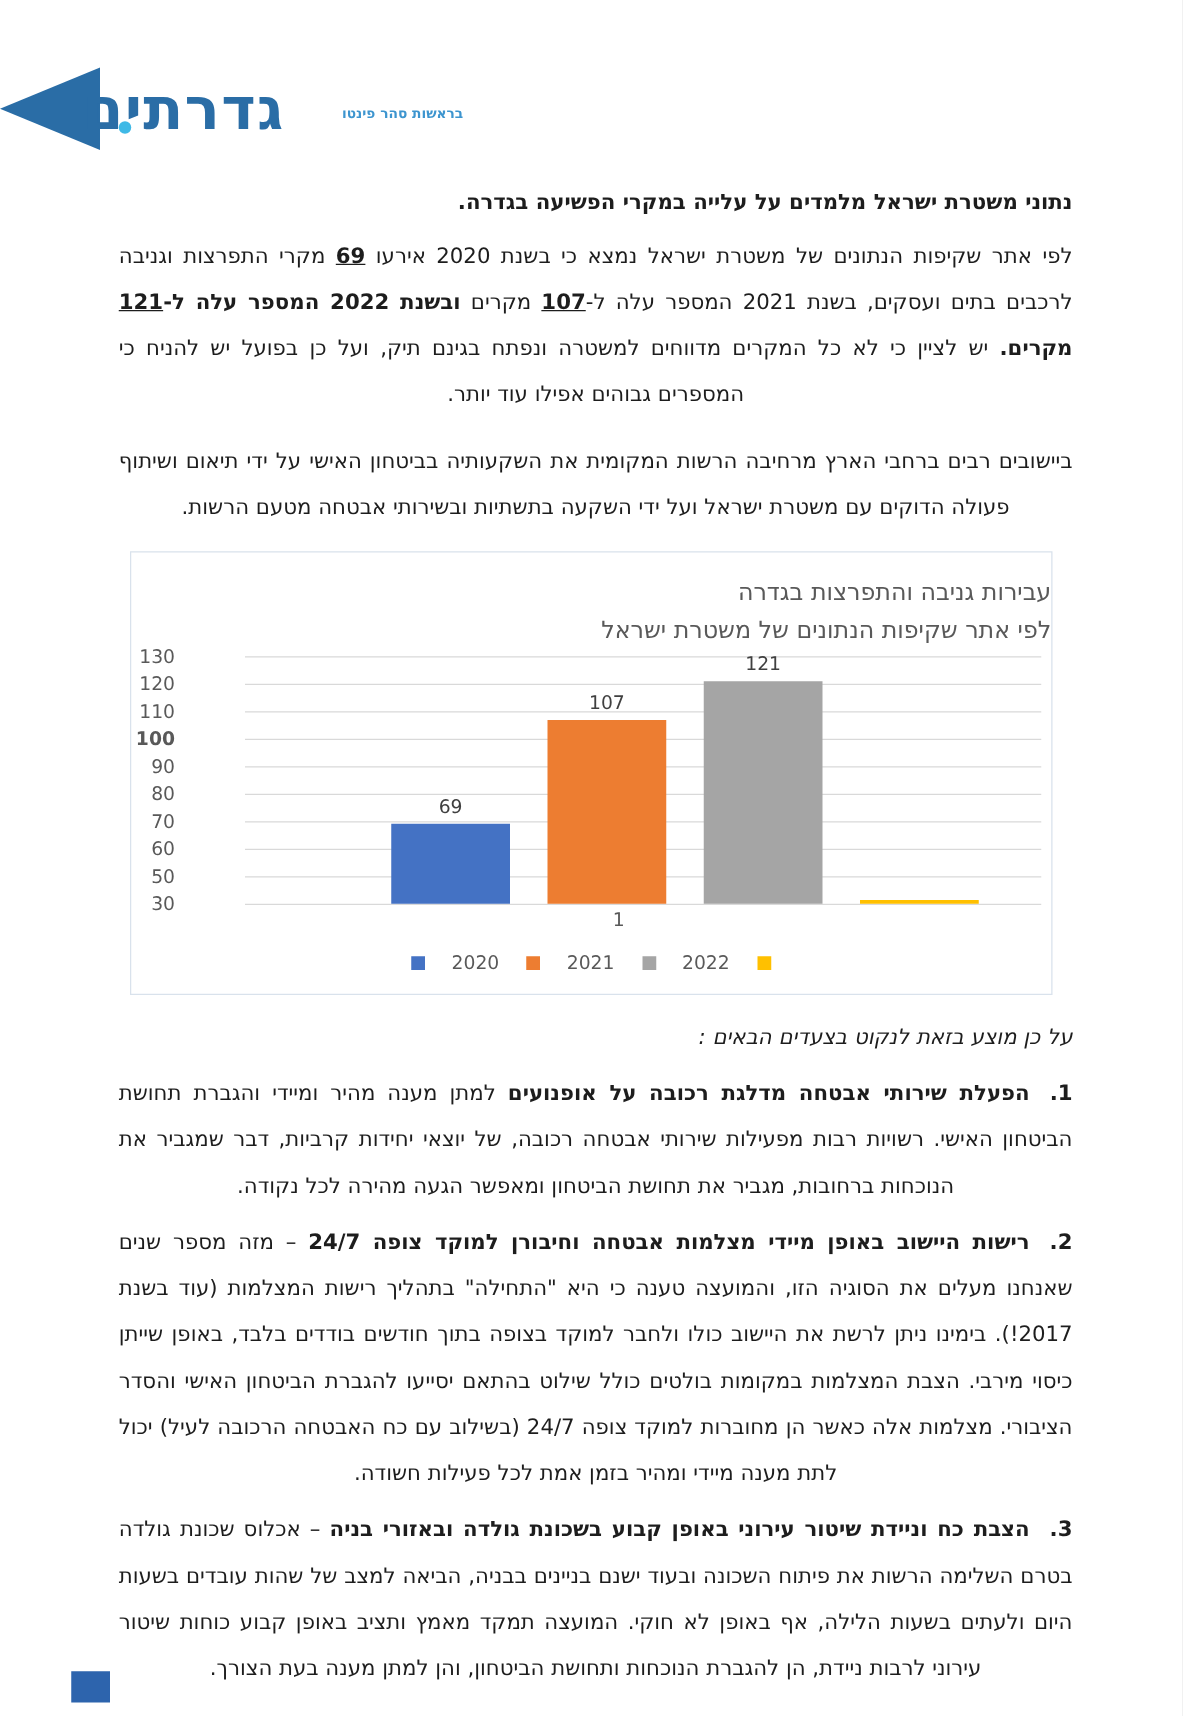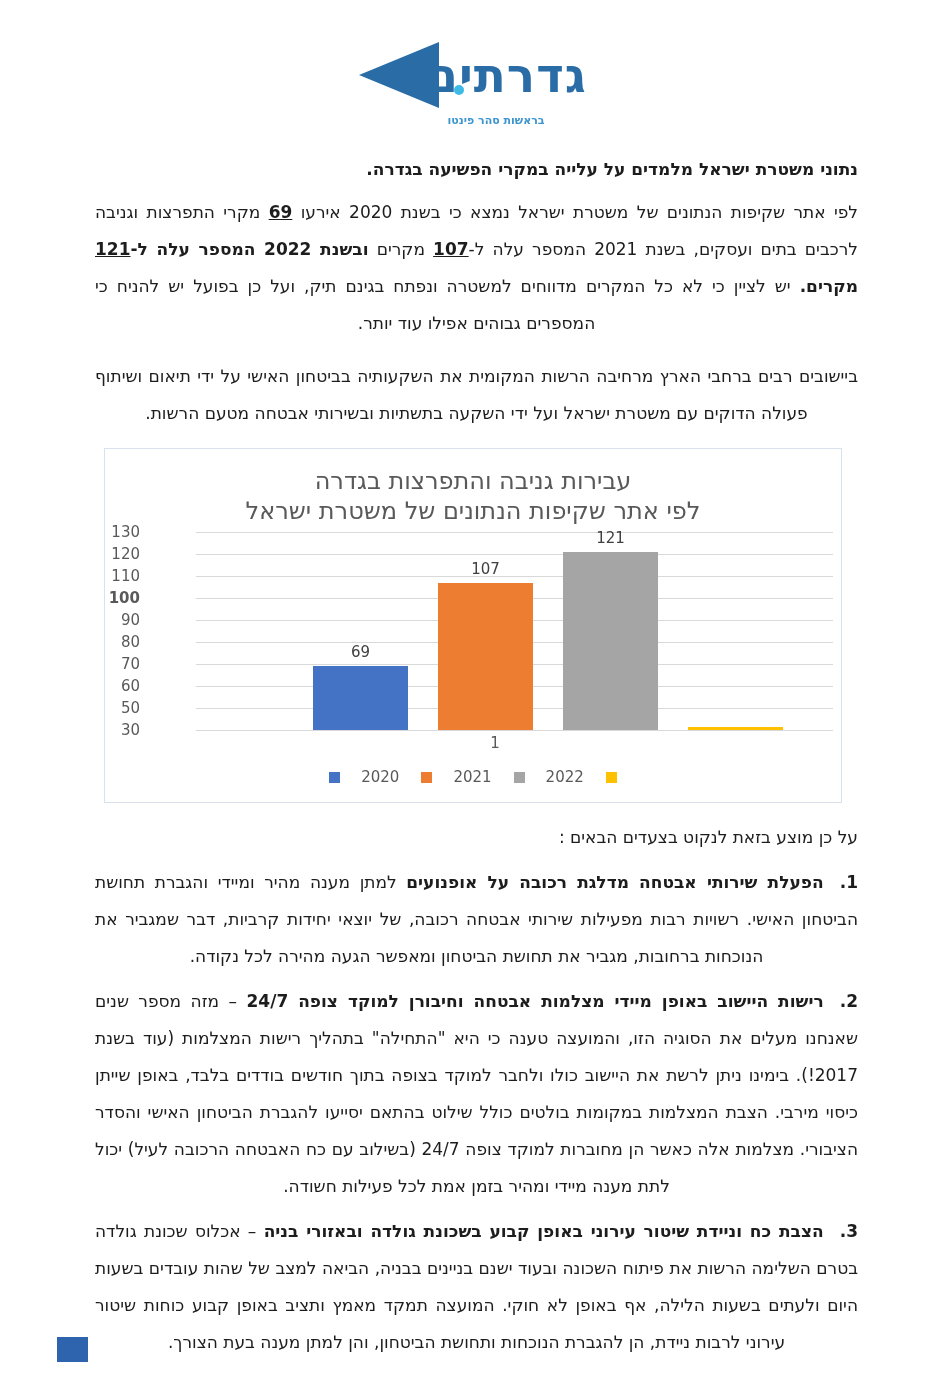--- a/index.html
+++ b/index.html
@@ -1,43 +1,43 @@
 <!DOCTYPE html>
 <html lang="he"><head>
 <meta charset="utf-8">
 <style>
   html,body{margin:0;padding:0;background:#e8e8e8;}
   .page{position:relative;width:946px;height:1373px;margin:0 auto;background:#ffffff;
         font-family:"DejaVu Sans",sans-serif;color:#1d1d1d;overflow:hidden;}
   
-  .logo{display:flex;flex-direction:column;align-items:center;padding-top:42px;}
+  .logo{display:flex;flex-direction:row;align-items:center;padding-top:54px;}
   .logo-row{display:flex;direction:ltr;align-items:center;}
   .logo-arrow{width:0;height:0;border-top:33px solid transparent;border-bottom:33px solid transparent;
               border-right:80px solid #2a6da6;margin-right:-14px;}
   .logo-brand{position:relative;font-size:47px;font-weight:bold;color:#2a6da6;line-height:1;
               letter-spacing:1px;}
   .logo-dot{position:absolute;left:18%;bottom:4px;width:10px;height:10px;border-radius:50%;
             background:#3fb9e6;}
   .logo-sub{font-size:11px;font-weight:bold;color:#3d95cf;margin-top:6px;padding-left:46px;}
   
   .content{direction:rtl;margin:0 88px 0 95px;font-size:17px;line-height:37px;}
   .headline{margin-top:24px;font-weight:bold;text-align:right;}
   .para{text-align:justify;text-align-last:center;}
   .p1{margin-top:6px;}
   .p2{margin-top:16px;}
   .bu{font-weight:bold;text-decoration:underline;}
   .b{font-weight:bold;}
-  .intro{margin-top:16px;text-align:right;}
+  .intro{margin-top:16px;text-align:right;font-style:italic;}
   .list{margin-top:8px;}
   .list-item{text-align:justify;text-align-last:center;margin-top:8px;}
   .li-num{font-weight:bold;margin-left:16px;}
   
   .chart-box{direction:ltr;width:738px;height:355px;margin:16px auto 0 auto;
              border:1px solid #d9e2ec;background:#ffffff;box-sizing:border-box;padding-top:17px;}
-  .chart-title{ text-align:center;color:#595959;font-size:24px;line-height:30px;direction:rtl;}
+  .chart-title{ color:#595959;font-size:19px;line-height:30px;direction:rtl;}
   .plot-wrap{display:flex;margin-top:6px;padding-right:8px;gap:47px;}
   .yaxis{position:relative;width:44px;height:198px;flex:none;}
   .ytick{position:absolute;right:9px;transform:translateY(-50%);font-size:15px;color:#595959;}
   .plot{position:relative;height:198px;flex:1;}
   .gridline{position:absolute;left:0;right:0;height:1px;background:#d9d9d9;}
   .bar{position:absolute;bottom:0;}
   .bar-label{position:absolute;transform:translateX(-50%);font-size:15px;color:#404040;}
   .cat-row{height:26px;display:flex;align-items:center;justify-content:center;
            font-size:15px;color:#595959;margin-left:44px;}
   .legend{display:flex;justify-content:center;align-items:center;gap:22px;margin-top:12px;}

